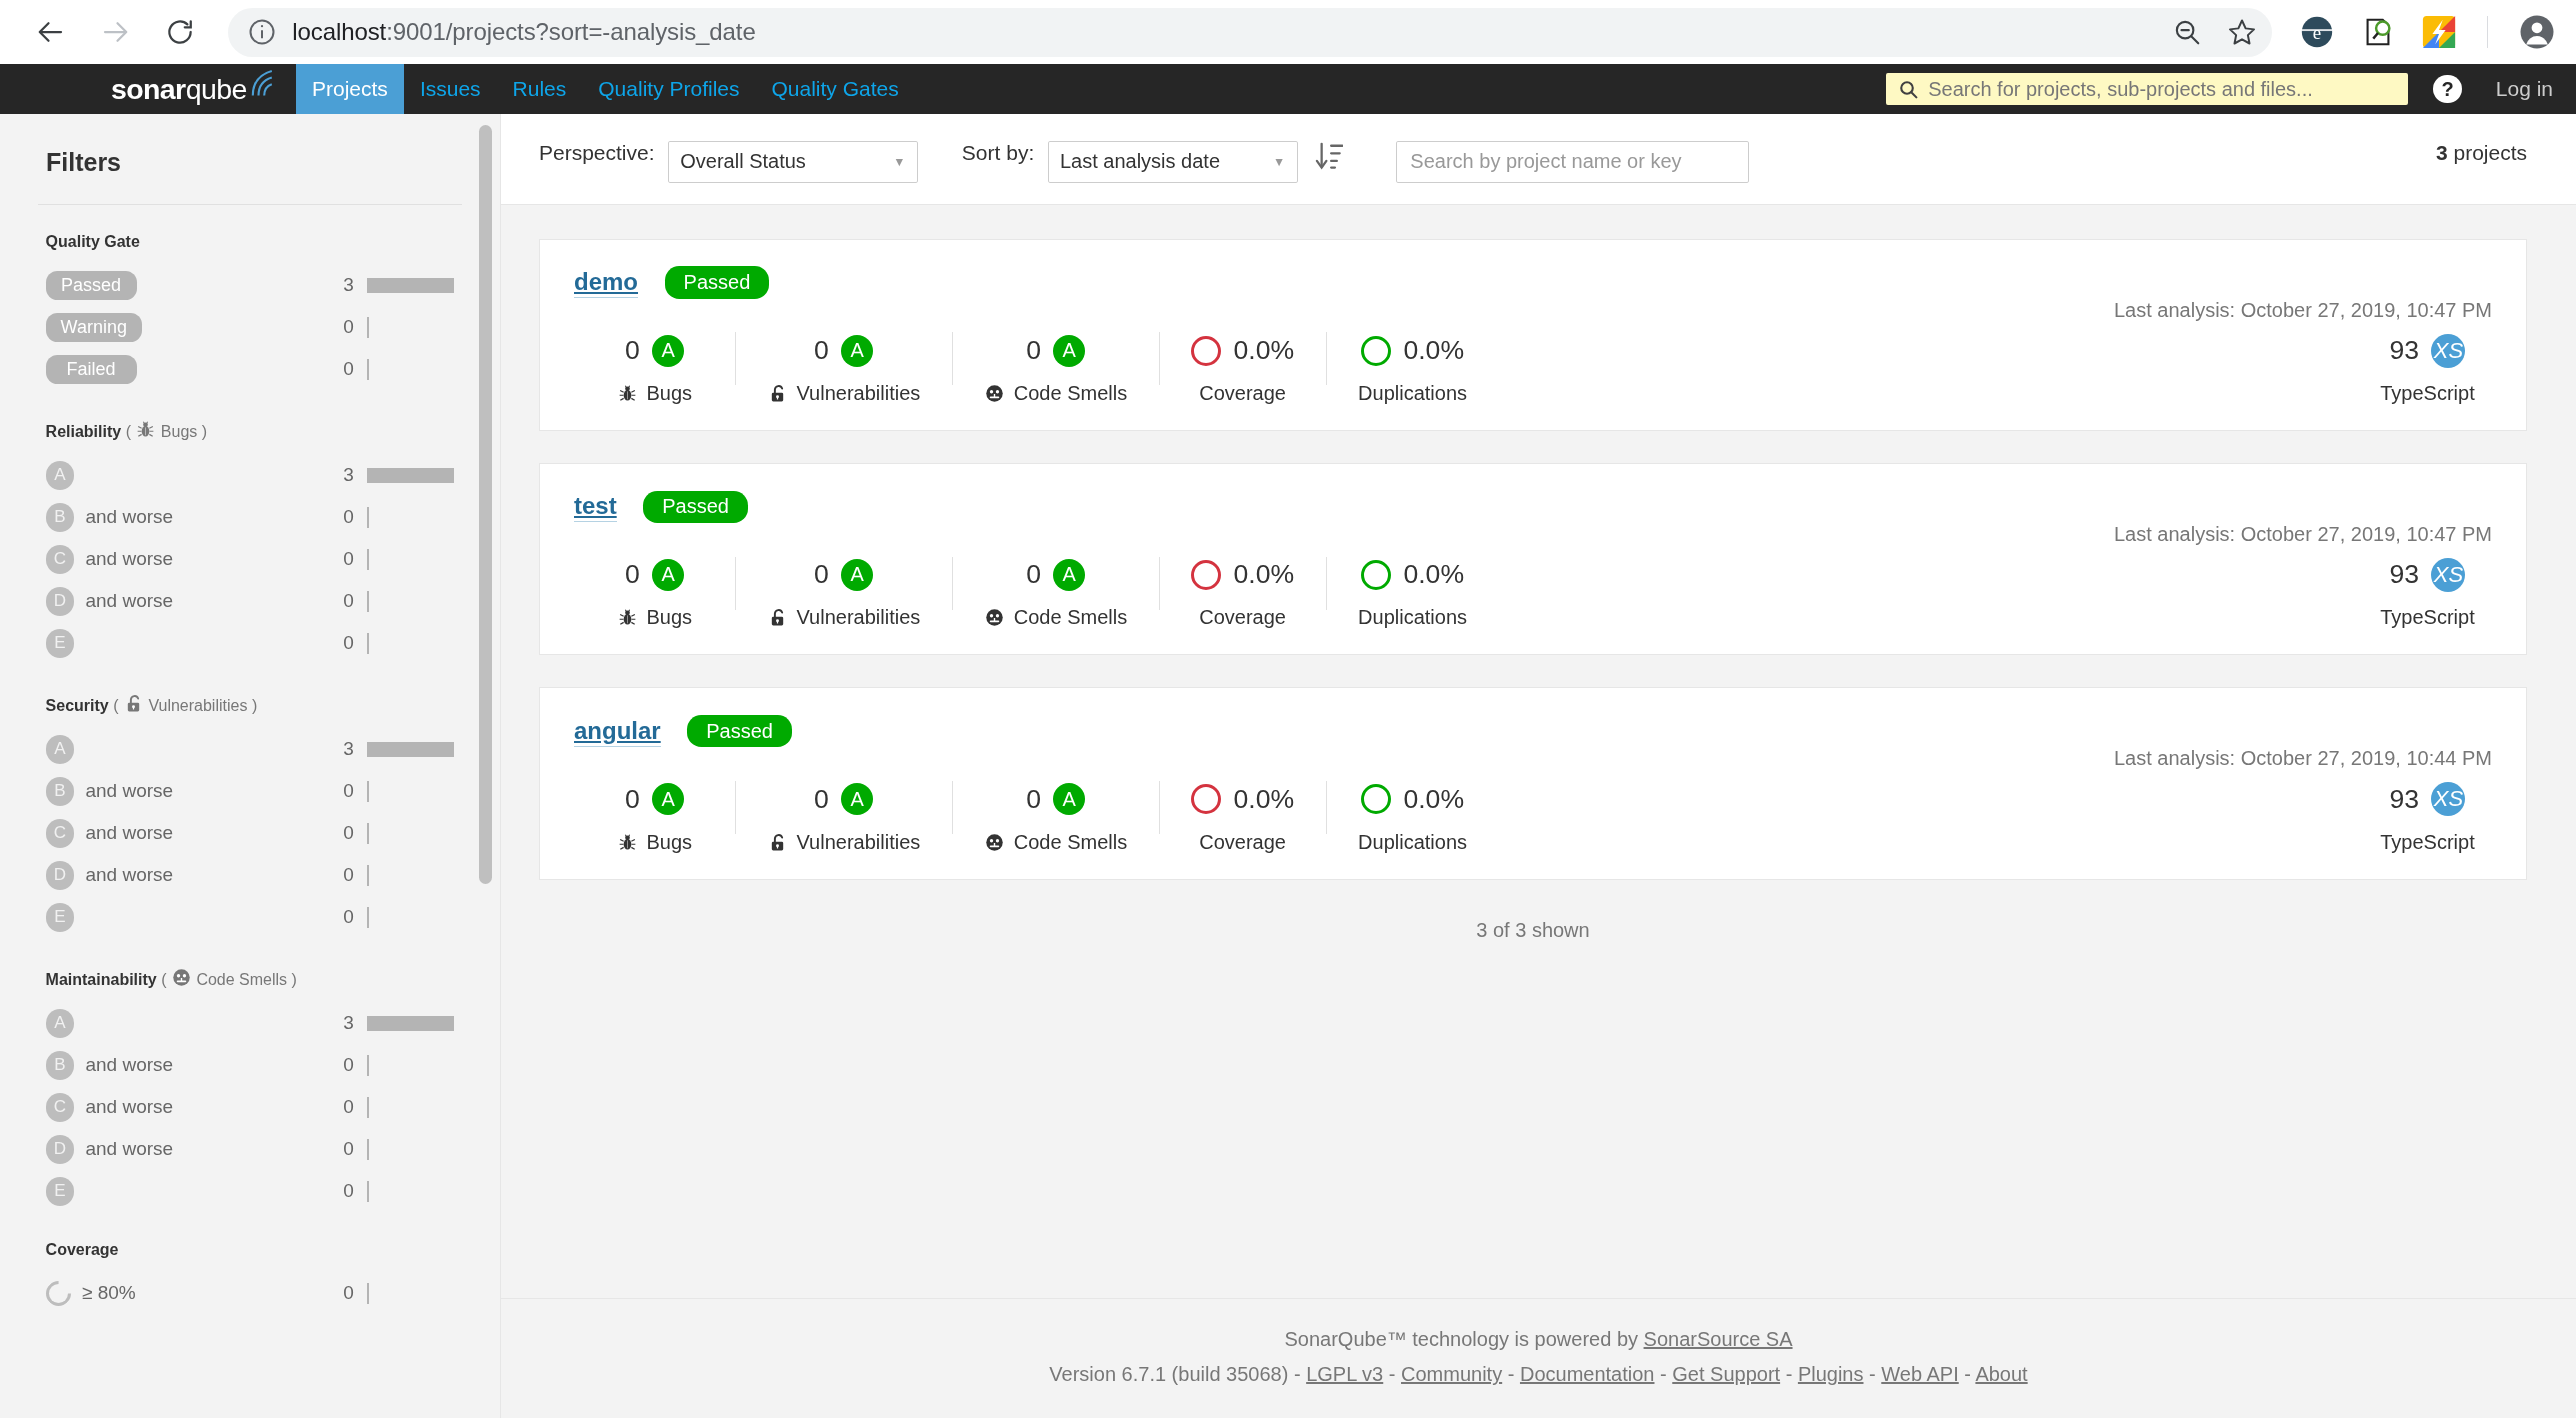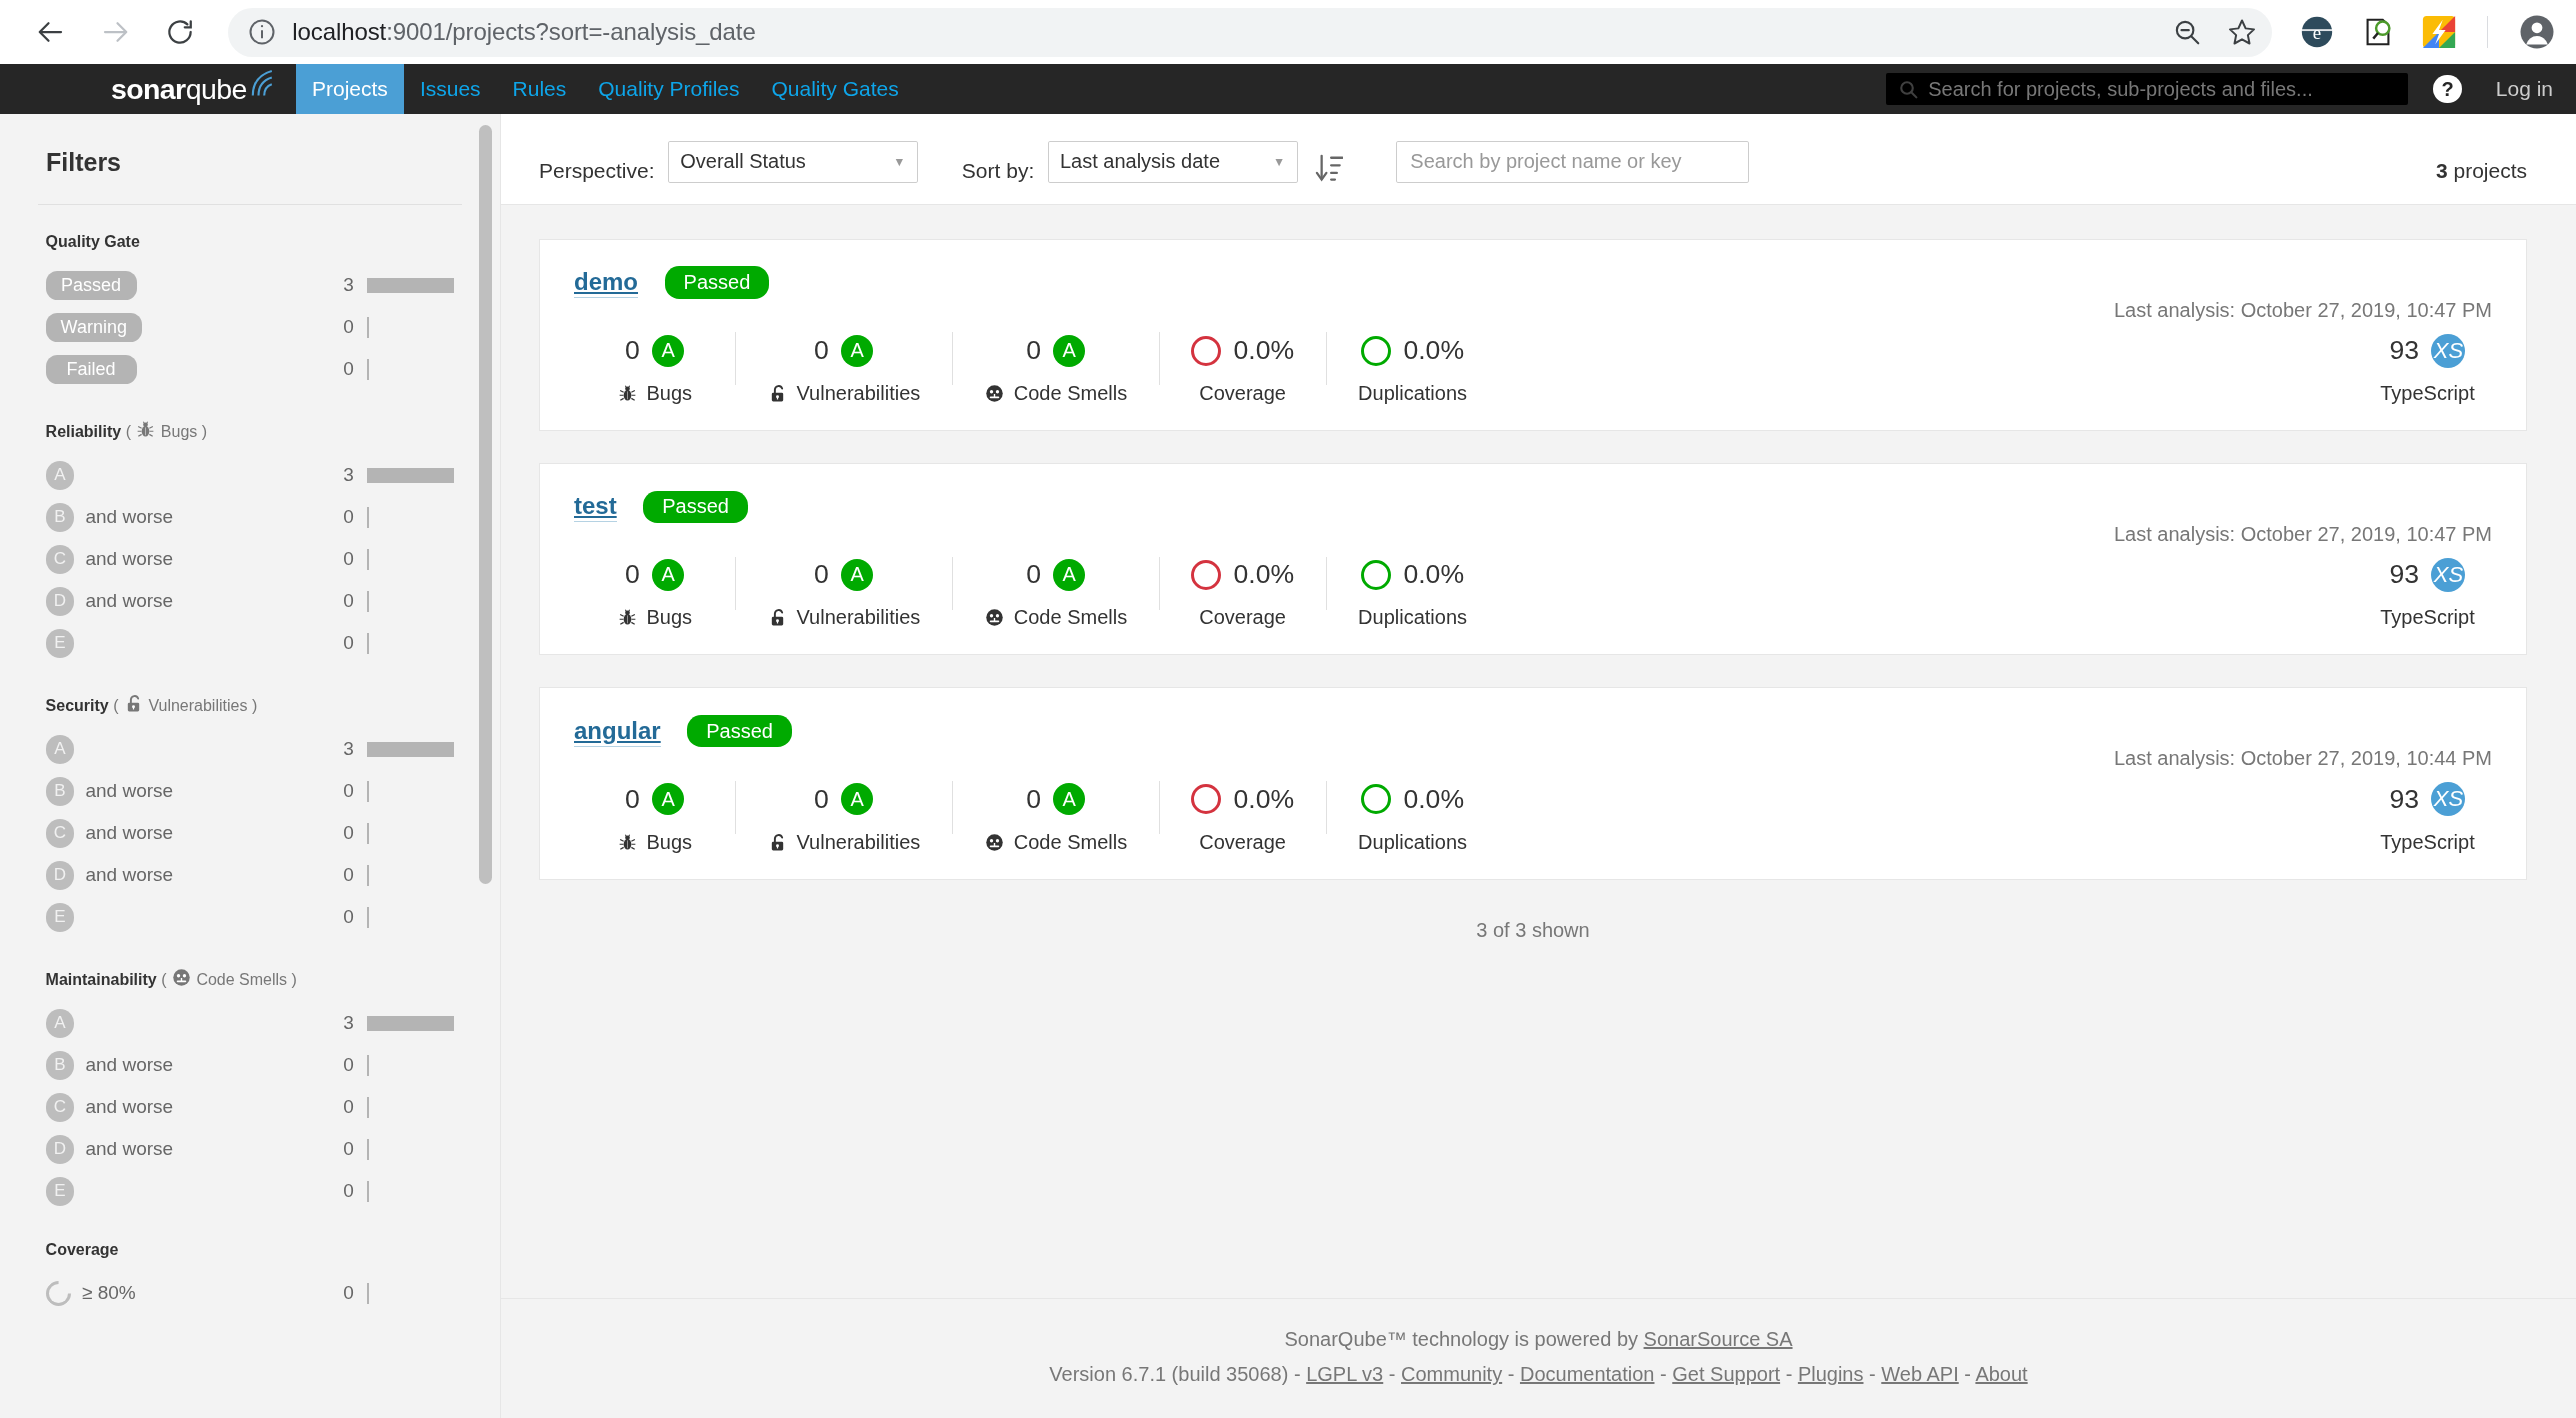--- a/index.html
+++ b/index.html
@@ -65,21 +65,21 @@
   .sq-logo .swoosh { margin-left: 1.9px; color: #4b9fd5; position: relative; top: -5.7px; }
   .sq-nav-items { display: flex; align-items: stretch; margin-left: 13.3px; }
   .sq-nav-item {
     display: flex; align-items: center;
     padding: 0 16px; font-size: 21px; color: #0ea5e9;
     white-space: nowrap;
   }
   .sq-nav-item.active { background: #4b9fd5; color: #fff; }
   .sq-nav-right { margin-left: auto; display: flex; align-items: center; gap: 0; }
   .sq-search {
-    width: 522px; height: 32px; background: #000000;
+    width: 522px; height: 32px; background: #fef9c3;
     border-radius: 1.9px; display: flex; align-items: center;
     padding: 0 11.4px;
   }
   .sq-search svg { width: 21px; height: 21px; color: #404040; flex: 0 0 21px; }
   .sq-search span { font-size: 20px; color: #777; margin-left: 9.5px; }
   .help-icon {
     width: 28.5px; height: 28.5px; border-radius: 50%;
     background: #fff; color: #262626;
     display: flex; align-items: center; justify-content: center;
     font-size: 20px; font-weight: 700; margin-left: 25px;
@@ -146,21 +146,21 @@
     width: 13.3px; height: 759px;
     background: #bfbfbf; border-radius: 6.6px;
   }
 
   
   .main {
     flex: 1; background: #fff;
     display: flex; flex-direction: column; overflow: hidden;
   }
   .toolbar {
-    display: flex; align-items: flex-end;
+    display: flex; align-items: flex-start;
     padding: 26.6px 49px 21px 38px; gap: 0;
   }
   .tb-label { font-size: 21px; color: #333; margin-right: 13.3px; }
   .select-box {
     height: 42px; min-width: 250px; background: #fff;
     border: 0.9px solid #cdcdcd; border-radius: 1.9px;
     display: flex; align-items: center;
     padding: 0 11.4px; font-size: 20px; color: #333;
     position: relative;
   }

